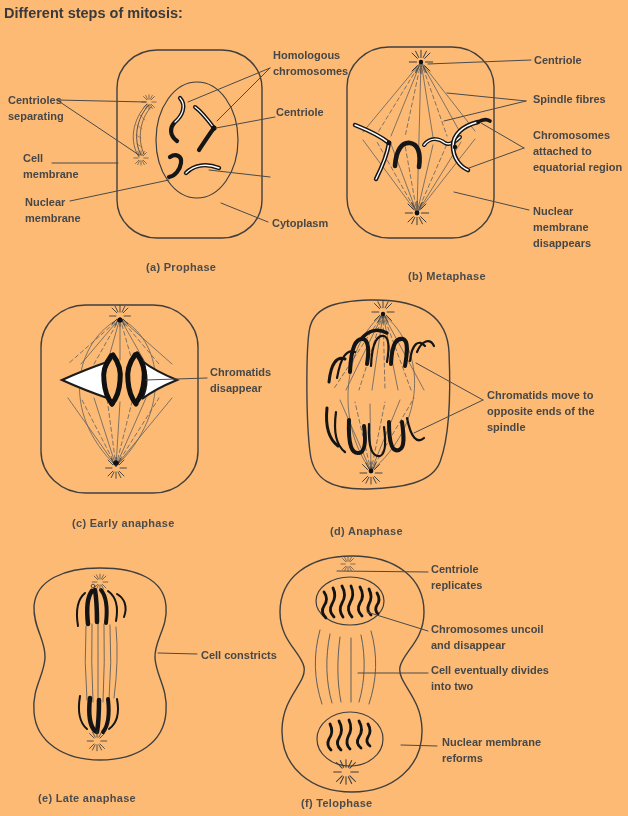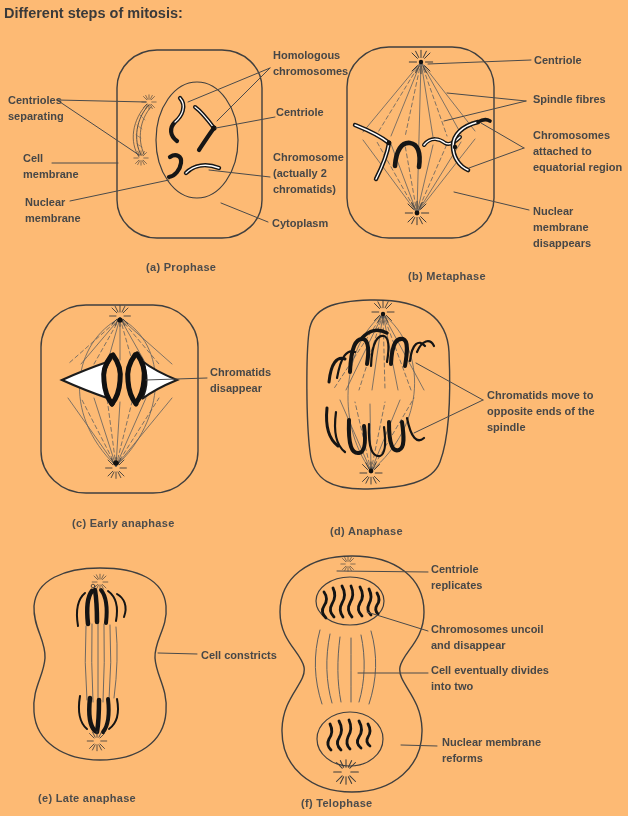--- a/index.html
+++ b/index.html
@@ -288,23 +288,20 @@
 
   <div class="lbl" style="left:8px;top:92px">Centrioles
 separating</div>
   <div class="lbl" style="left:23px;top:150px">Cell
 membrane</div>
   <div class="lbl" style="left:25px;top:194px">Nuclear
 membrane</div>
   <div class="lbl" style="left:273px;top:47px">Homologous
 chromosomes</div>
   <div class="lbl" style="left:276px;top:104px">Centriole</div>
-  <div class="lbl" style="left:273px;top:149px">Chromosome
-(actually 2
-chromatids)</div>
   <div class="lbl" style="left:272px;top:215px">Cytoplasm</div>
 
   <div class="lbl" style="left:534px;top:52px">Centriole</div>
   <div class="lbl" style="left:533px;top:91px">Spindle fibres</div>
   <div class="lbl" style="left:533px;top:127px">Chromosomes
 attached to
 equatorial region</div>
   <div class="lbl" style="left:533px;top:203px">Nuclear membrane
 disappears</div>
 

